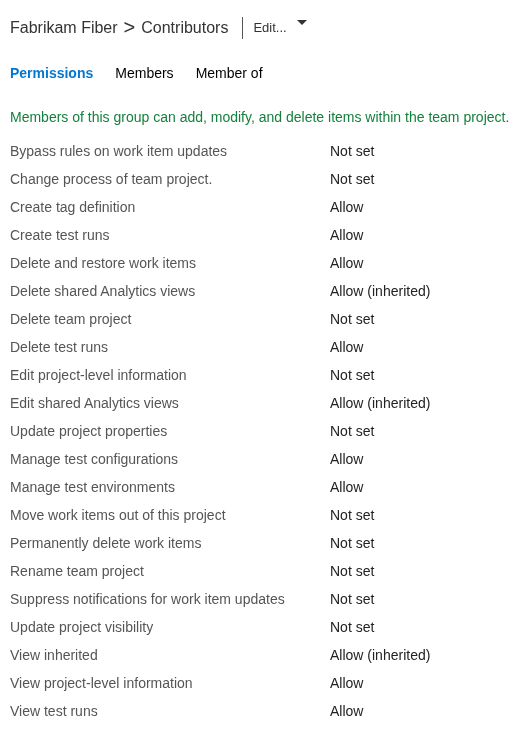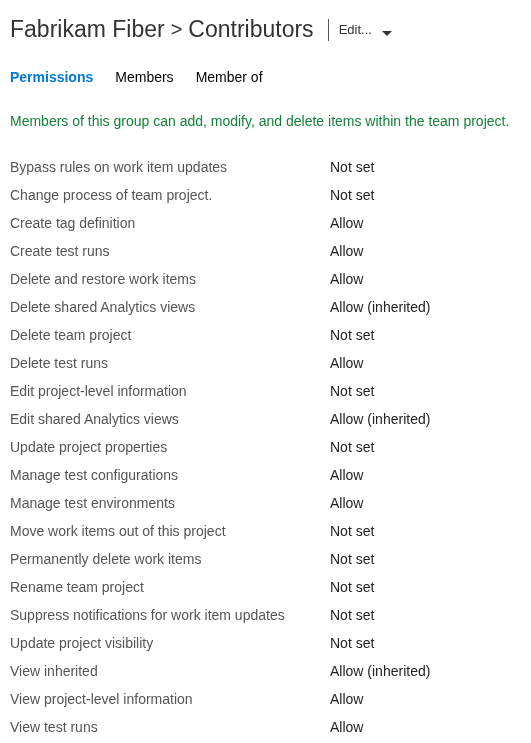--- a/index.html
+++ b/index.html
@@ -15,38 +15,38 @@
       width: 531px;
       padding: 10px;
     }
     .header {
       display: flex;
       align-items: center;
       margin-bottom: 26px;
       margin-top: 6px;
     }
     .breadcrumb {
-      font-size: 23px;
+      font-size: 16px;
       color: #333;
       font-weight: 400;
     }
     .breadcrumb-sep {
       font-size: 20px;
       color: #333;
       margin: 0 6px;
     }
     .dropdown-sep {
       border-left: 1px solid #555;
       height: 22px;
       margin-left: 14px;
       margin-right: 10px;
     }
     .edit-dropdown {
       display: flex;
-      align-items: flex-end;
+      align-items: flex-start;
       cursor: pointer;
       font-size: 13px;
       color: #333;
     }
     .chevron {
       margin-left: 10px;
     }
     .chevron svg {
       display: block;
     }
@@ -68,21 +68,21 @@
     .description {
       font-size: 14px;
       color: #15803d;
       margin-bottom: 18px;
     }
     .permissions-table {
       width: 100%;
     }
     .perm-row {
       display: flex;
-      align-items: flex-end;
+      align-items: flex-start;
       height: 28px;
     }
     .perm-label {
       width: 320px;
       color: #555;
       font-size: 14px;
       cursor: default;
     }
     .perm-value {
       color: #222;

